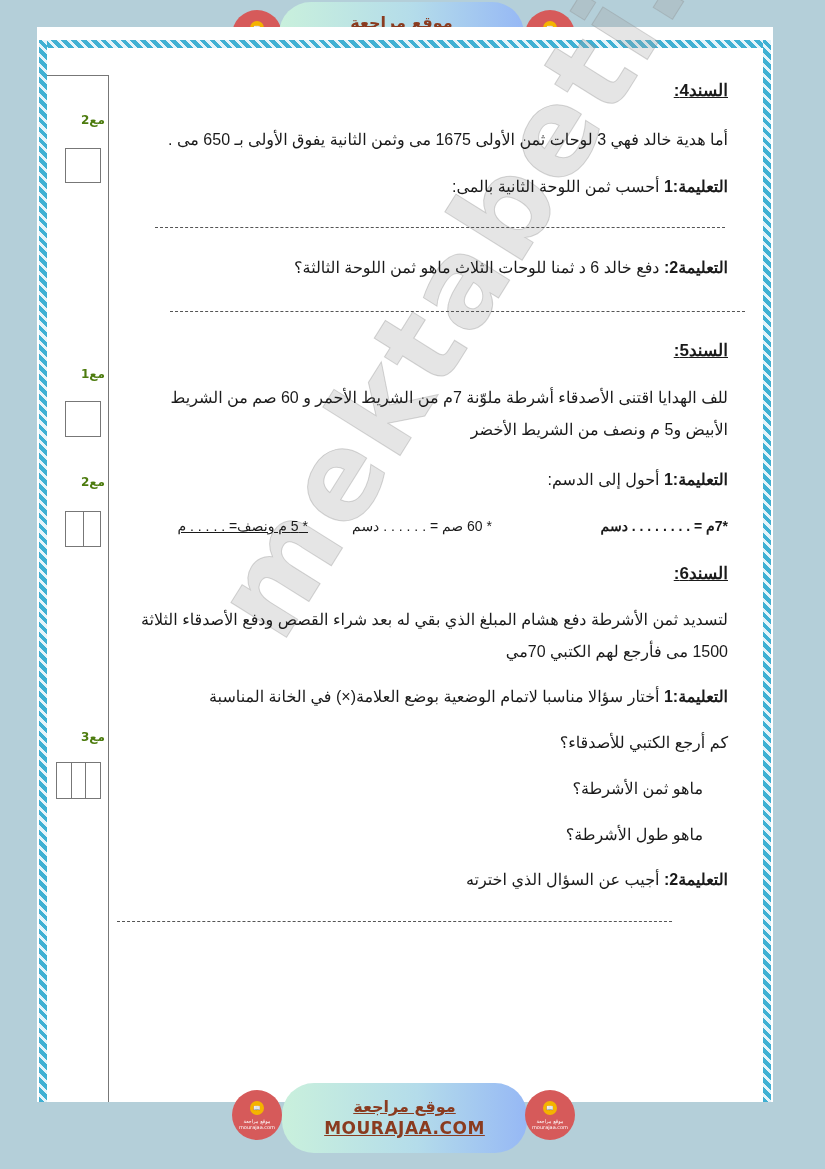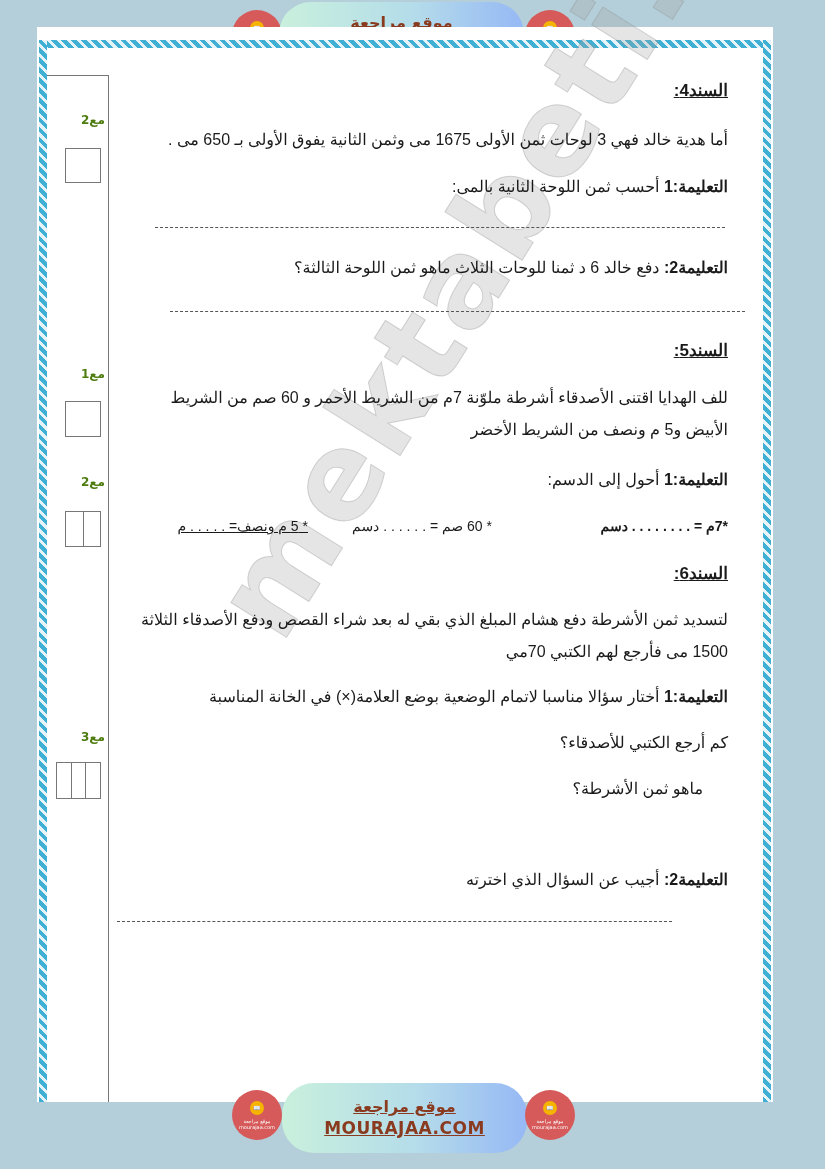--- a/index.html
+++ b/index.html
@@ -142,20 +142,21 @@
   <div class="content para" style="top:484px; right:465px; font-size:14px;text-decoration:underline;">* 5 م ونصف= . . . . . م</div>
 
   <div class="content heading" style="top:536px;margin-left:44px;">السند6:</div>
   <div class="content para" style="top:578px;">لتسديد ثمن الأشرطة دفع هشام المبلغ الذي بقي له بعد شراء القصص ودفع الأصدقاء الثلاثة</div>
   <div class="content para" style="top:610px;">1500 مى فأرجع لهم الكتبي 70مي</div>
   <div class="content para" style="top:655px;">
     <span class="bold">التعليمة:1</span><span> أختار سؤالا مناسبا لاتمام الوضعية بوضع العلامة(×) في الخانة المناسبة</span>
   </div>
   <div class="content para" style="top:701px;">كم أرجع الكتبي للأصدقاء؟</div>
   <div class="content para" style="top:747px; right:70px;">ماهو ثمن الأشرطة؟</div>
+  <div class="content para" style="top:793px; right:70px;">ماهو طول الأشرطة؟</div>
   <div class="content para" style="top:838px;">
     <span class="bold">التعليمة2:</span><span> أجيب عن السؤال الذي اخترته</span>
   </div>
   <div class="dash" style="left:80px; width:555px; top:894px;"></div>
 </div>
 
 <div class="badge" style="left:232px; top:1090px;">
   <div class="dot">📖</div>
   <div class="btxt">موقع مراجعة mourajaa.com</div>
 </div>

